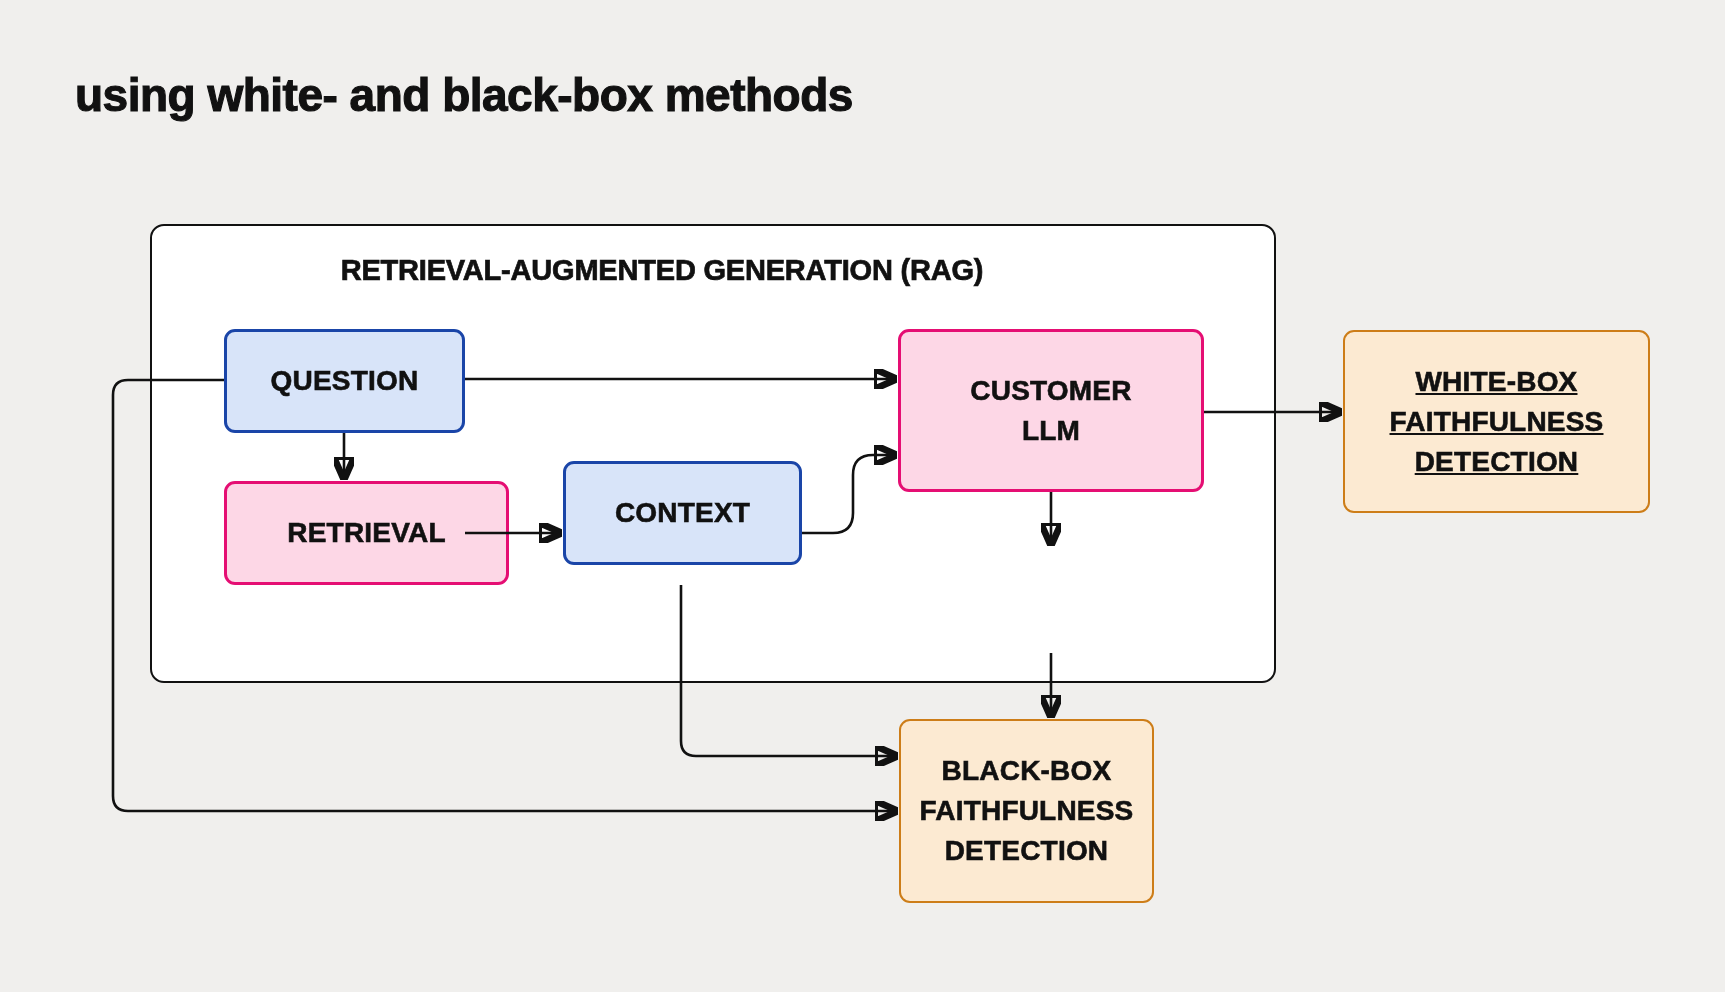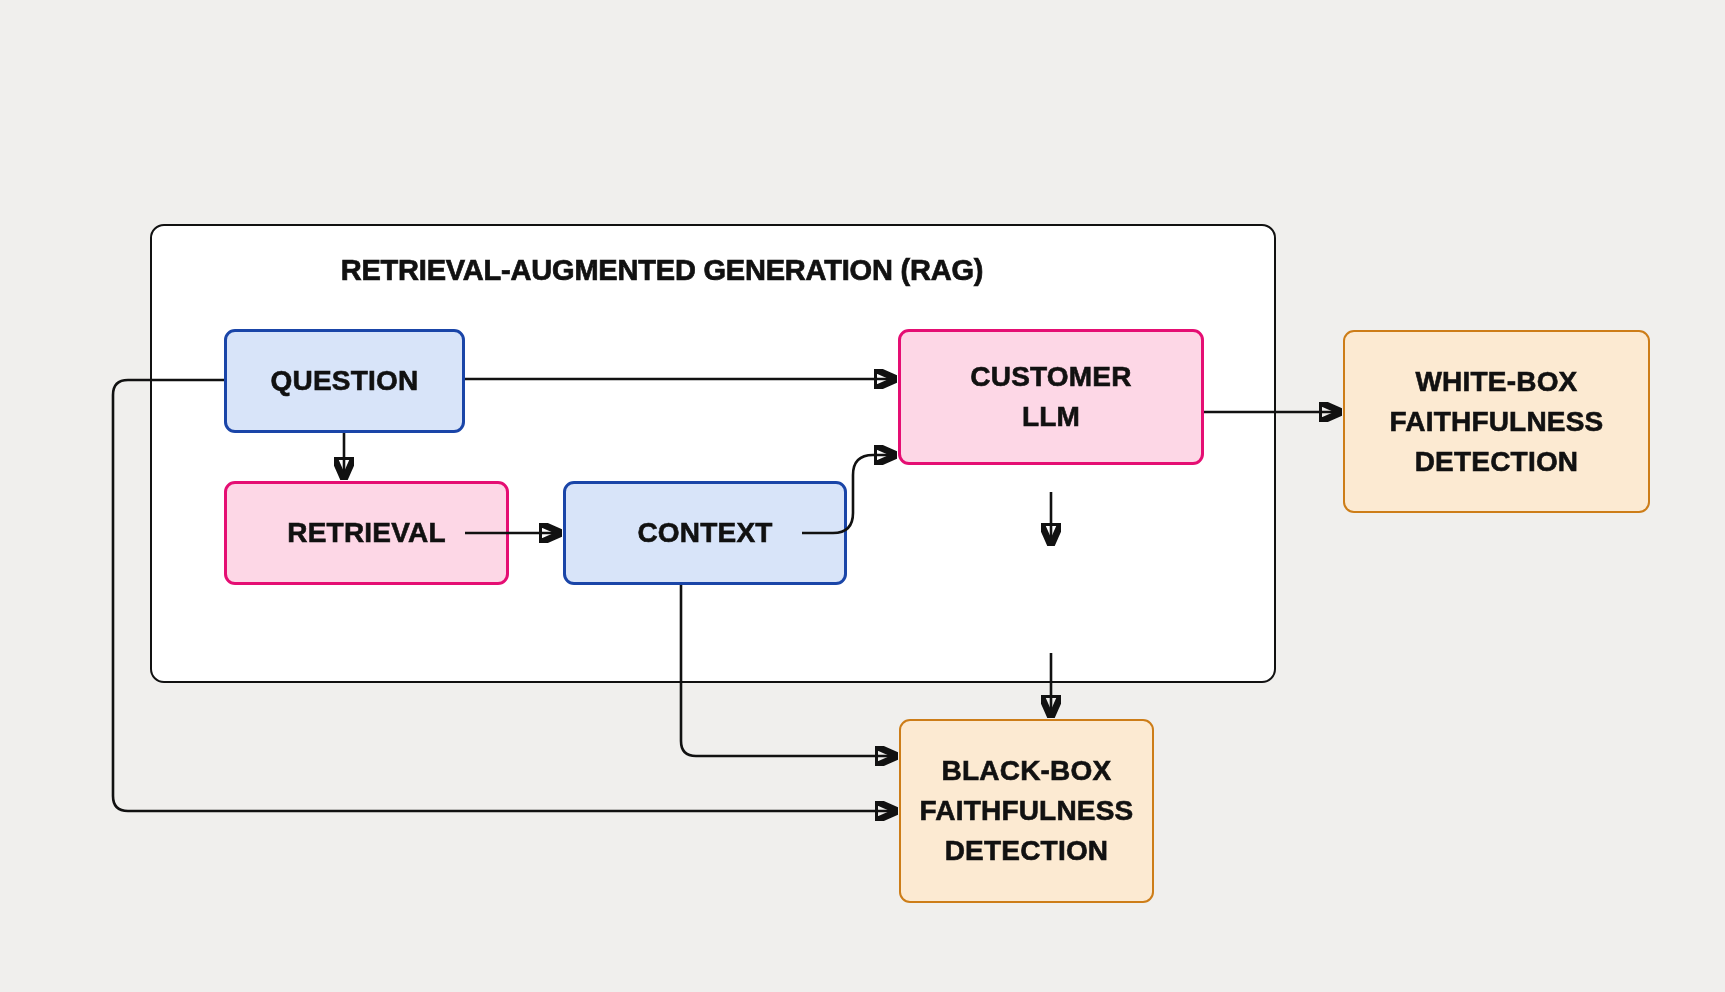--- a/index.html
+++ b/index.html
@@ -46,42 +46,43 @@
     -webkit-text-stroke:0.6px var(--ink,#111);
     text-align:center;
     white-space:pre-line;
   }
   .node.blue  {background:var(--blue_fill,#d8e4f9);  border:3px solid var(--blue_border,#1a45a8);}
   .node.pink  {background:var(--pink_fill,#fdd7e6);  border:3px solid var(--pink_border,#e50e73);}
   .node.orange{background:var(--orange_fill,#fcead2);border:2.5px solid var(--orange_border,#cd7d18);}
 
   .n-question {left:224px;top:329px;width:241px;height:104px;}
   .n-retrieval{left:224px;top:481px;width:285px;height:104px;}
-  .n-context  {left:563px;top:481px;width:284px;height:104px;}
-  .n-llm      {left:898px;top:329px;width:306px;height:136px;}
+  .n-context  {left:563px;top:461px;width:239px;height:104px;}
+  .n-llm      {left:898px;top:329px;width:306px;height:163px;}
   .n-answer   {left:932px;top:547px;width:238px;height:106px;}
-  .n-whitebox {left:1343px;top:330px;width:307px;height:183px;}
+  .n-whitebox {left:1343px;top:330px;width:307px;height:183px;text-decoration:underline;}
   .n-blackbox {left:899px;top:719px;width:255px;height:184px;}
 
   svg.edges{
     position:absolute;left:0;top:0;width:1725px;height:992px;
     pointer-events:none;
   }
   svg.edges path{
     fill:none;
     stroke:var(--ink,#111);
     stroke-width:2.6;
   }
 </style>
 </head>
 <body>
 
 <div class="canvas">
 
   <h1 class="title" style="margin:0;">
+    <span>using white- and black-box methods</span>
   </h1>
 
   <div class="rag-container"></div>
   <div class="rag-label">RETRIEVAL-AUGMENTED GENERATION (RAG)</div>
 
   <div class="node blue n-question">QUESTION</div>
   <div class="node pink n-retrieval">RETRIEVAL</div>
   <div class="node blue n-context">CONTEXT</div>
   <div class="node pink n-llm">CUSTOMER
 LLM</div>

